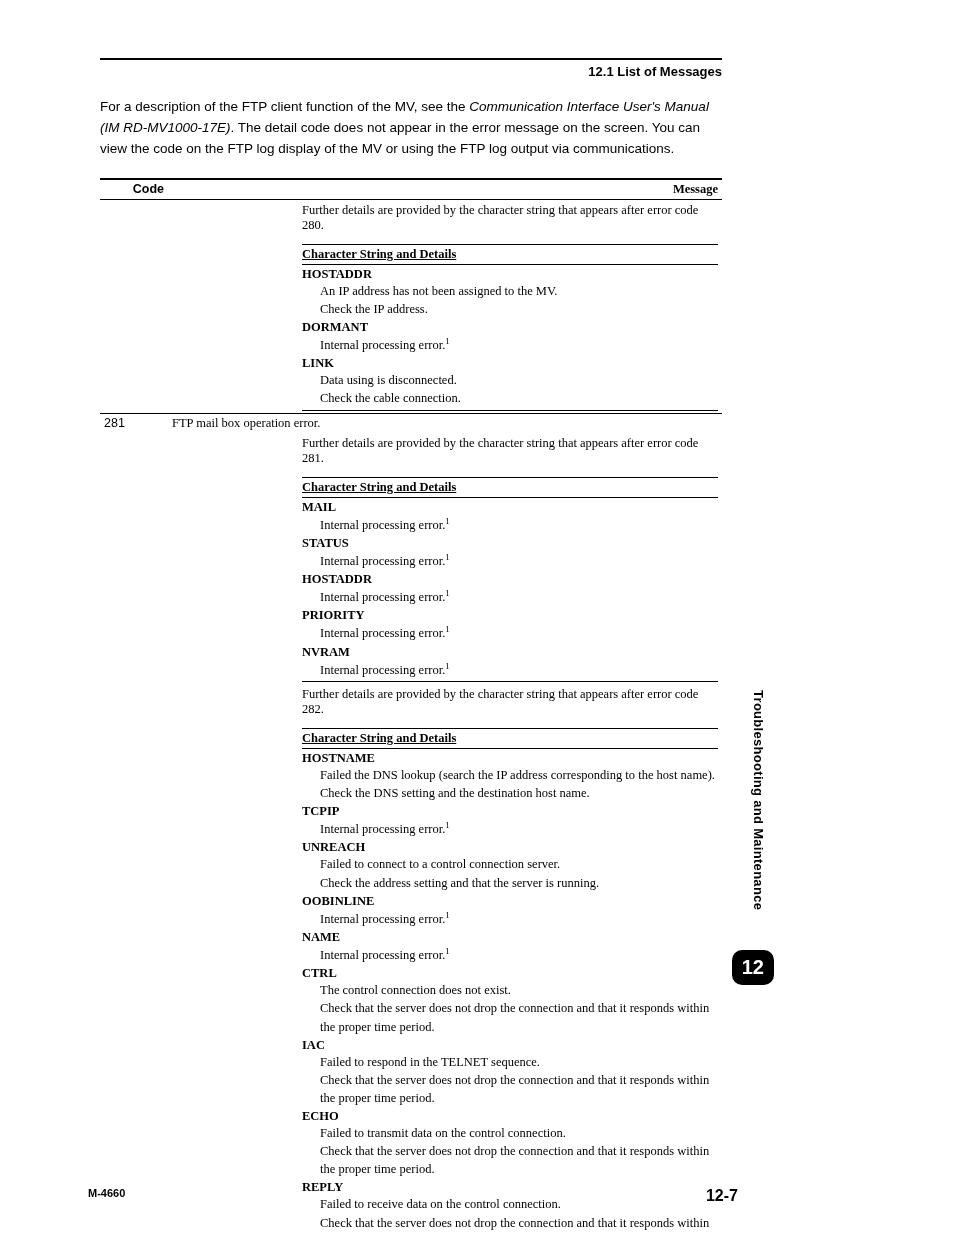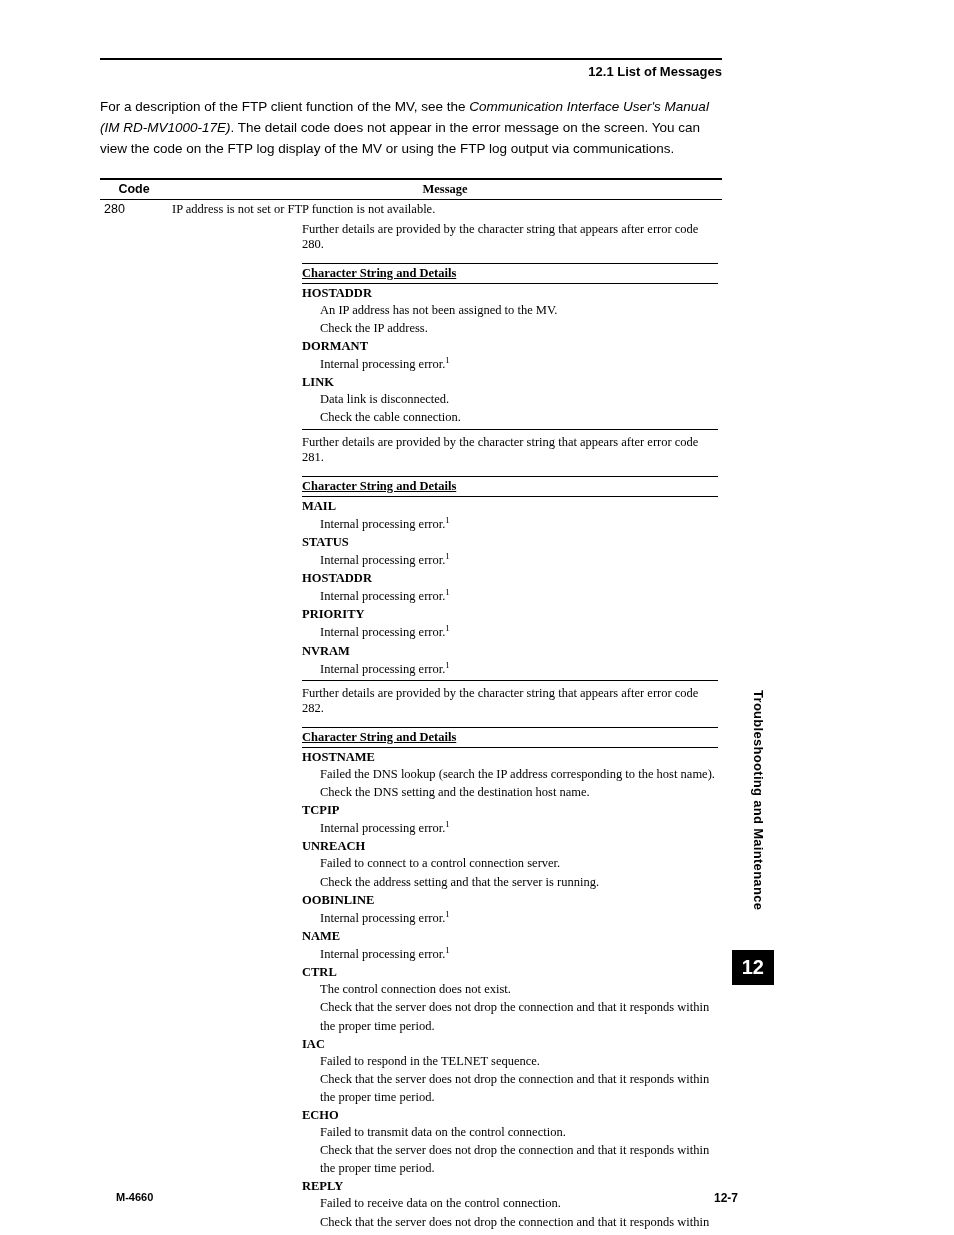--- a/index.html
+++ b/index.html
@@ -43,21 +43,21 @@
     margin-bottom: 18px;
   }
   .intro .ital { font-style: italic; }
 
   table.codes {
     border-collapse: collapse;
     width: 100%;
     font-size: 12.5px;
   }
   table.codes th {
-    text-align: center;
+    text-align: right;
     font-weight: bold;
     padding: 2px 4px;
     margin-left: 12px;
   }
   .thead-row th { border-top: 2px solid #000; border-bottom: 1px solid #000; }
   .code-col { width: 60px; vertical-align: top; padding: 2px 4px; }
   .msg-col  { vertical-align: top; padding: 2px 4px; font-family: Liberation Serif, serif; }
   .group-sep td { border-top: 1px solid #000; }
 
   .detail-block { padding-left: 130px; }
@@ -85,32 +85,33 @@
   }
   .chapter-box {
     position: absolute;
     right: 12px;
     top: 950px;
     background: #000;
     color: #fff;
     font-weight: bold;
     font-size: 20px;
     padding: 6px 10px;
+    border-radius: 10px;
   }
   .footer {
     position: absolute;
     bottom: 30px;
-    left: 116px;
+    left: 88px;
     right: 48px;
     display: flex;
     justify-content: space-between;
     font-size: 11px;
     font-weight: bold;
   }
-  .footer .pg { font-size: 12px; }
+  .footer .pg { font-size: 16px; }
 </style>
 </head>
 <body>
 
 <div class="page">
   <div class="top-rule"></div>
   <div class="header-line">12.1  List of Messages</div>
 
 
   <div class="intro">
@@ -118,41 +119,41 @@
   </div>
 
   <table class="codes">
     <thead>
       <tr class="thead-row">
         <th class="code-col">Code</th>
         <th class="msg-col">Message</th>
       </tr>
     </thead>
     <tbody id="tbody">
-        <tr>
-          <td class="code-col">280</td>
-          <td class="msg-col">IP address is not set or FTP function is not available.</td>
-        </tr>
         <tr>
           <td class="code-col"></td>
           <td class="msg-col">
             <div class="detail-block">
               <div class="detail-intro">Further details are provided by the character string that appears after error code 280.</div>
               <div class="detail-head">Character String and Details</div>
               <div class="term">HOSTADDR</div>
               <div class="desc">An IP address has not been assigned to the MV.</div>
               <div class="desc">Check the IP address.</div>
               <div class="term">DORMANT</div>
               <div class="desc">Internal processing error.<sup>1</sup></div>
               <div class="term">LINK</div>
-              <div class="desc">Data link is disconnected.</div>
+              <div class="desc">Data using is disconnected.</div>
               <div class="desc">Check the cable connection.</div>
               <div style="border-top: 1px solid rgb(0, 0, 0); margin-top: 2px;"></div>
             </div>
           </td>
+        </tr>
+        <tr class="group-sep">
+          <td class="code-col">281</td>
+          <td class="msg-col">FTP mail box operation error.</td>
         </tr>
         <tr>
           <td class="code-col"></td>
           <td class="msg-col">
             <div class="detail-block">
               <div class="detail-intro">Further details are provided by the character string that appears after error code 281.</div>
               <div class="detail-head">Character String and Details</div>
               <div class="term">MAIL</div>
               <div class="desc">Internal processing error.<sup>1</sup></div>
               <div class="term">STATUS</div>

